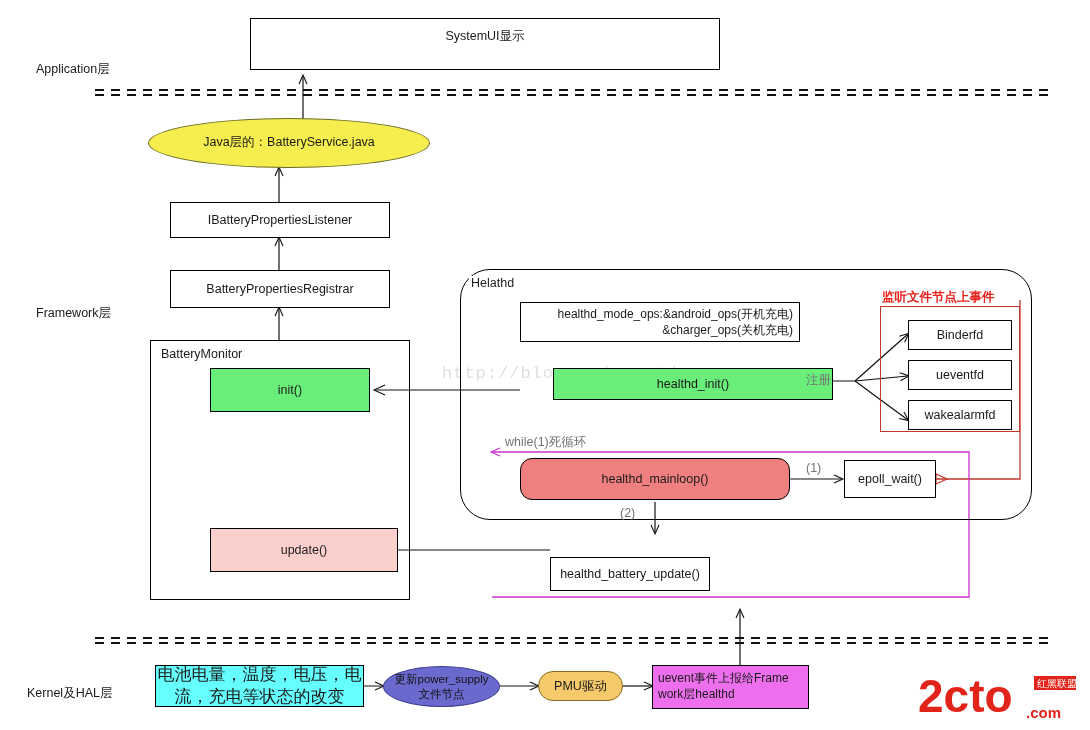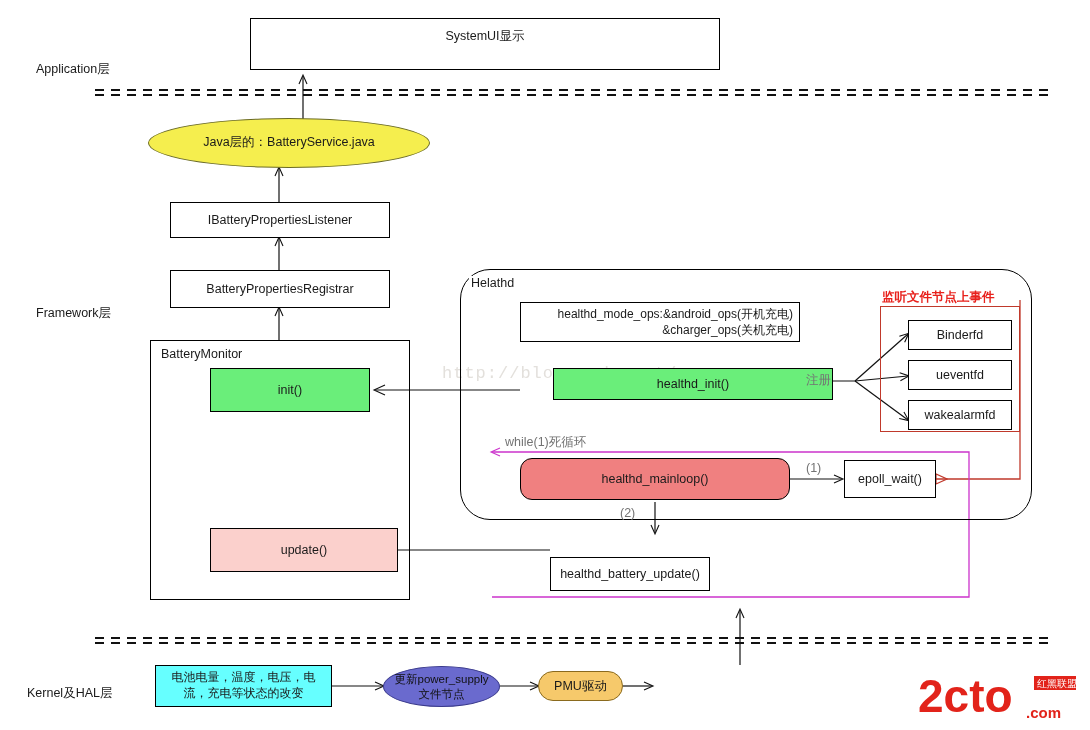--- a/index.html
+++ b/index.html
@@ -174,41 +174,49 @@
   <div class="freetext" style="left:806px;top:461px;">(1)</div>
 
   <div class="node plain" style="left:550px;top:533px;width:160px;height:34px;margin-top:24px;">
     <span>healthd_battery_update()</span>
   </div>
 
   <div class="node plain" style="left:844px;top:460px;width:92px;height:38px;">
     <span>epoll_wait()</span>
   </div>
 
-  <div class="node" style="left:155px;top:665px;width:177px;height:42px;background:#66FFFF;
-              font-size:12px;line-height:1.3;">
+  <div class="node" style="left:155px;top:665px;width:209px;height:42px;background:#66FFFF;
+              font-size:17px;line-height:1.3;">
     <span>
       <span>电池电量，温度，电压，电</span><br>
       <span>流，充电等状态的改变</span>
     </span>
   </div>
 
   <div class="ell" style="left:383px;top:666px;width:117px;height:41px;background:#6A6ACE;
               border-color:#3a3a8c;color:#111;font-size:11.5px;">
     <span>
       <span>更新power_supply</span><br>
       <span>文件节点</span>
     </span>
   </div>
 
   <div class="node rounded" style="left:538px;top:671px;width:85px;height:30px;
               background:#F6C96B;border-color:#8a6a1e;">
     <span>PMU驱动</span>
   </div>
 
+  <div class="node" style="left:652px;top:665px;width:157px;height:44px;background:#EE6FEE;
+              font-size:12px;line-height:1.3;justify-content:flex-start;padding-left:5px;
+              text-align:left;">
+    <span>
+      <span>uevent事件上报给Frame</span><br>
+      <span>work层healthd</span>
+    </span>
+  </div>
 
   <svg class="logo" viewBox="0 0 160 56">
     <text x="0" y="44" font-family="Liberation Sans, sans-serif" font-size="46" font-weight="bold" fill="#e2231a">2cto</text>
     <text x="108" y="50" font-family="Liberation Sans, sans-serif" font-size="15" font-weight="bold" fill="#e2231a">.com</text>
     <rect x="116" y="8" width="42" height="14" fill="#e2231a"></rect>
     <text x="119" y="19" font-family="Liberation Sans, sans-serif" font-size="10" fill="#ffffff">红黑联盟</text>
   </svg>
 
 </div>
 

